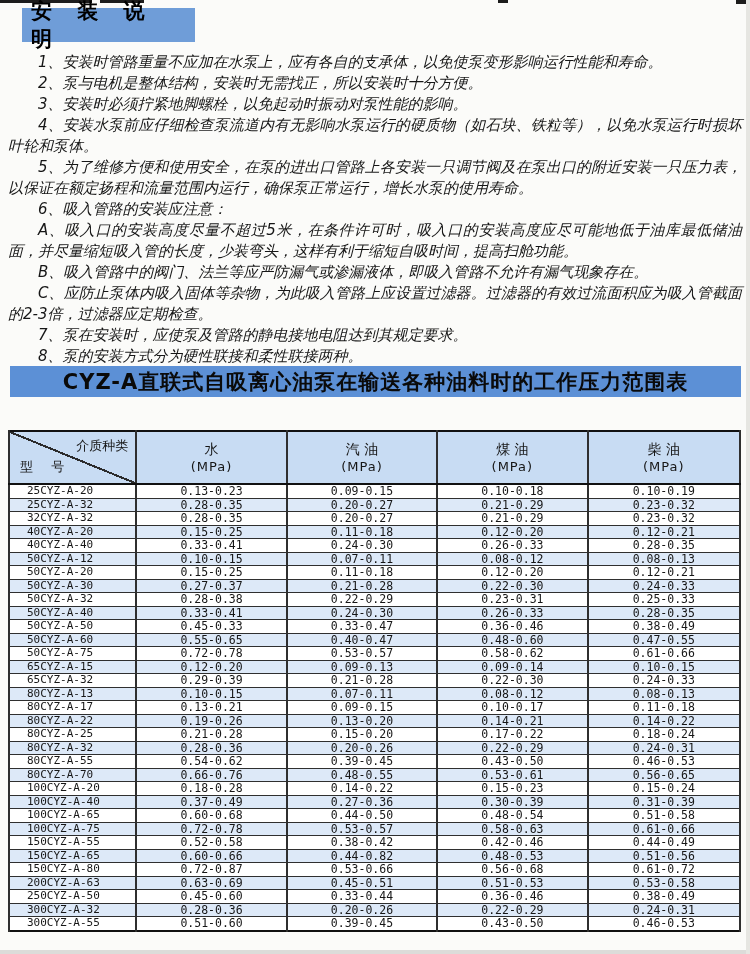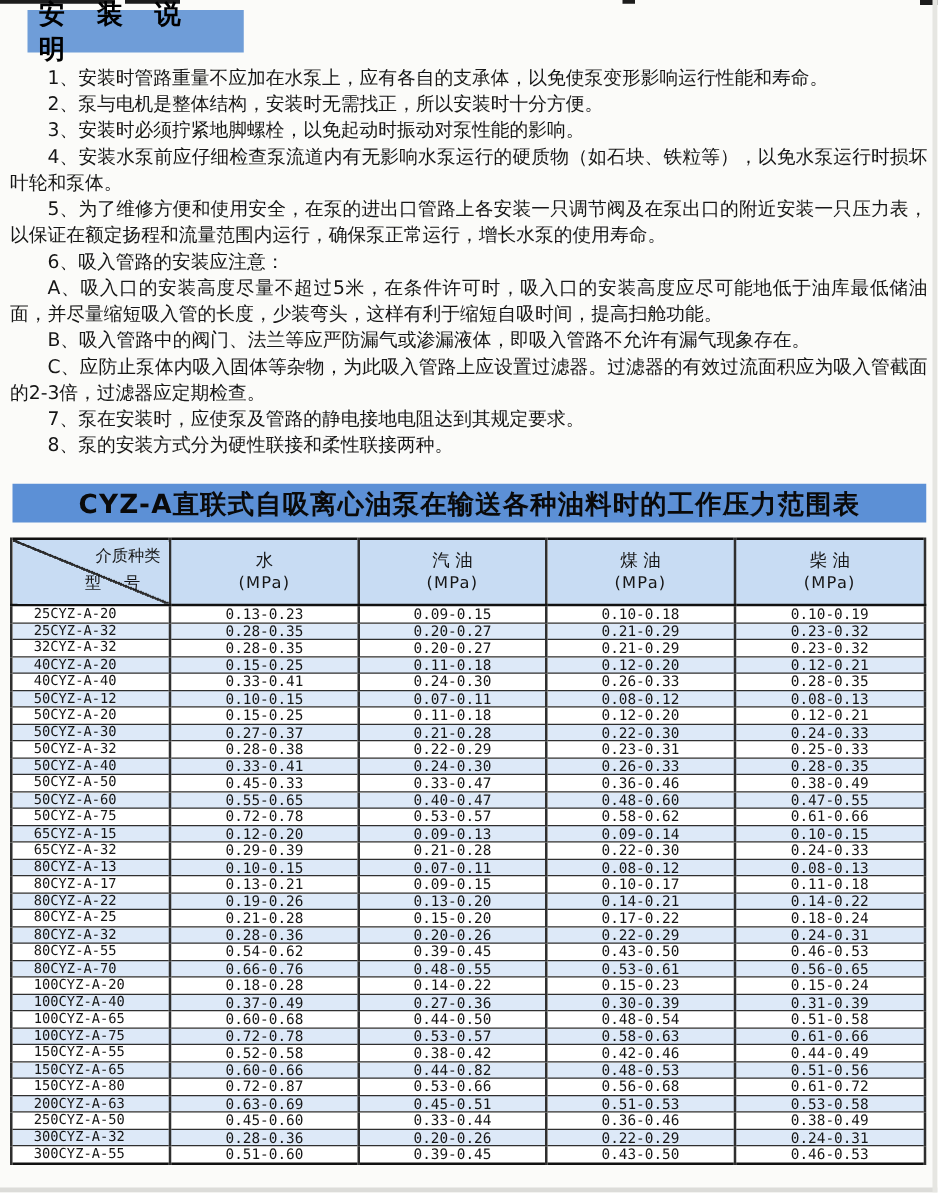--- a/index.html
+++ b/index.html
@@ -29,24 +29,24 @@
     display: flex; align-items: center; justify-content: center;
     font-size: 21px; font-weight: bold; letter-spacing: 9px;
     color: #000000; padding-left: 9px;
   }
 
   .body-text {
     position: absolute; left: 8px; top: 52px; width: 734px;
     font-size: 15px; line-height: 21px;
     text-align: justify;
   }
-  .body-text p { margin: 0; text-indent: 2em; }
+  .body-text p { margin: 0; text-indent: 2em; font-style: italic; }
 
   .banner {
-    position: absolute; left: 10px; top: 387px;
+    position: absolute; left: 10px; top: 366px;
     width: 731px; height: 31px;
     background: var(--banner, #5c90d6);
     display: flex; align-items: center; justify-content: center;
     font-size: 21px; font-weight: bold; letter-spacing: 1px;
     color: #0a0a0a;
   }
 
   table.pressure {
     position: absolute; left: 8px; top: 430px;
     width: 733px;
@@ -74,21 +74,21 @@
   .pressure thead .unit { font-size: 13px; letter-spacing: 1px; }
   .corner {
     position: relative;
     background:
       linear-gradient(to bottom left,
         transparent calc(50% - 1px), #2b2b2b calc(50% - 1px),
         #2b2b2b calc(50% + 1px), transparent calc(50% + 1px)),
       var(--table-header-bg, #c8dcf3) !important;
   }
   .corner .tr-label { position: absolute; top: 5px; right: 7px; font-size: 13px; }
-  .corner .bl-label { position: absolute; bottom: 7px; left: 10px; font-size: 13px; letter-spacing: 7px; margin-left: 48px; }
+  .corner .bl-label { position: absolute; bottom: 7px; left: 10px; font-size: 13px; letter-spacing: 7px; }
   .pressure tbody td {
     height: 12px;
     font-family: "DejaVu Sans Mono", monospace;
     font-size: 11.5px;
     line-height: 12.5px;
     background: #fff;
   }
   .pressure tbody tr:nth-child(even) td { background: var(--row-stripe, #dde9f8); }
   .pressure tbody td.model {
     text-align: left;

